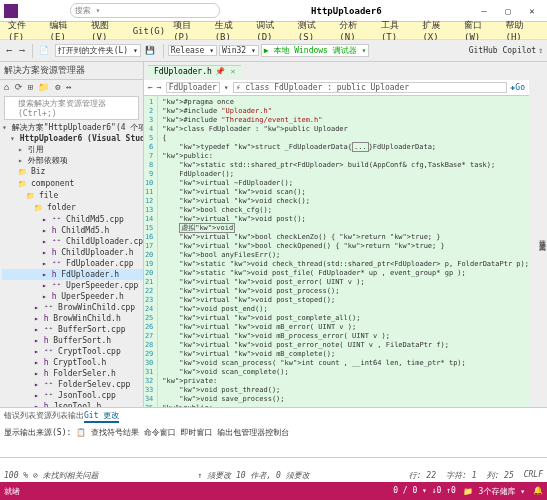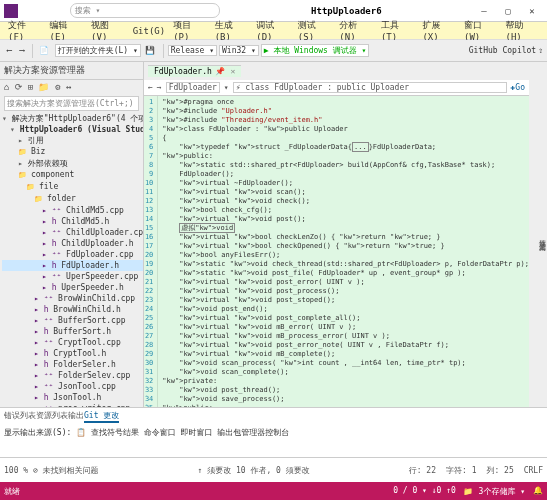--- a/index.html
+++ b/index.html
@@ -12,21 +12,21 @@
 .menubar { height:18px; background:#fef9c3; display:flex; align-items:center; padding:0 4px; font-size:9px; color:#333; border-bottom:1px solid #ddd; }
 .menubar span { padding:0 4px; }
 .toolbar { height:22px; background:#eee; display:flex; align-items:center; padding:0 4px; font-size:8px; color:#333; gap:2px; border-bottom:1px solid #ccc; }
 .toolbar .sep { width:1px; height:14px; background:#ccc; margin:0 2px; }
 .toolbar .btn { padding:1px 3px; }
 .toolbar .combo { border:1px solid #ccc; padding:0 2px; background:#fff; }
 .main { flex:1; display:flex; overflow:hidden; }
 .sidebar { width:144px; background:#eee; border-right:1px solid #ccc; display:flex; flex-direction:column; }
 .sidebar-title { background:#eee; padding:2px 4px; font-size:9px; color:#444; border-bottom:1px solid #ccc; }
 .sidebar-tools { padding:2px 4px; display:flex; gap:3px; font-size:9px; color:#555; }
-.sidebar-search { margin:2px 4px; border:1px solid #ccc; padding:1px 2px; font-size:8px; background:#fff; color:#888; }
+.sidebar-search { margin:2px 4px; border:1px solid #ccc; padding:1px 13px; font-size:8px; background:#fff; color:#888; }
 .tree { flex:1; overflow:auto; font-size:8px; color:#333; }
 .tree div { white-space:nowrap; padding:0 0 0 2px; line-height:11px; }
 .tree .i1 { padding-left:8px; } .tree .i2 { padding-left:16px; } .tree .i3 { padding-left:24px; }
 .tree .i4 { padding-left:32px; } .tree .i5 { padding-left:40px; }
 .tree .sel { background:#cce8ff; }
 .tree .exp::before { content:"▸ "; color:#666; }
 .tree .open::before { content:"▾ "; color:#666; }
 .tree .cpp::before { content:"▸ ⁺⁺ "; color:#68217a; }
 .tree .h::before { content:"▸ h "; color:#68217a; }
 .tree .folder::before { content:"📁 "; font-size:7px; }
@@ -43,21 +43,21 @@
 .codetext { flex:1; padding:2px 0 2px 4px; white-space:pre; color:#333; }
 .codetext .st { color:#a31515; }
 .codetext .cm { color:#008000; }
 .codetext .box { border:1px solid #888; padding:0 1px; }
 .output { height:50px; border-top:1px solid #ccc; background:#fff; display:flex; flex-direction:column; }
 .output-tabs { display:flex; font-size:8px; padding:2px 4px; color:#555; }
 .output-tabs .act { border-bottom:2px solid #0e639c; color:#0e639c; }
 .output-body { flex:1; padding:2px 4px; font-size:8px; color:#333; }
 .statusbar { height:18px; background:#be185d; color:#fff; display:flex; align-items:center; font-size:8px; padding:0 4px; gap:8px; }
 .statusbar .right { margin-left:auto; display:flex; gap:8px; }
-.infobar { height:14px; background:#fff; display:flex; align-items:center; font-size:8px; padding:12px 4px; color:#555; gap:10px; border-top:1px solid #ccc; }
+.infobar { height:14px; background:#fff; display:flex; align-items:flex-start; font-size:8px; padding:12px 4px; color:#555; gap:10px; border-top:1px solid #ccc;font-style:italic; }
 .vbar { width:18px; background:#eee; display:flex; flex-direction:column; align-items:center; padding-top:4px; font-size:7px; color:#555; writing-mode:vertical-rl; }
 </style>
 </head>
 <body>
 
 <div class="titlebar">
   <div class="vs-icon"></div>
   <div class="search">搜索 ▾</div>
   <span style="margin:0 auto;font-weight:bold">HttpUploader6</span>
   <div class="winctl">
@@ -101,22 +101,22 @@
 <div class="main">
   <div class="sidebar">
     <div class="sidebar-title">解决方案资源管理器</div>
     <div class="sidebar-tools">⌂ ⟳ ⊞ 📁 ⚙ ↔</div>
     <div class="sidebar-search">搜索解决方案资源管理器(Ctrl+;)</div>
     <div class="tree">
       <div class="i0 open">解决方案"HttpUploader6"(4 个项目, 共</div>
       <div id="tree-items">
           <div class="i1 open" style="font-weight: bold;">HttpUploader6 (Visual Studio 201</div>
           <div class="i2 exp">引用</div>
+          <div class="i2 exp">外部依赖项</div>
           <div class="i2 exp folder">Biz</div>
-          <div class="i2 exp">外部依赖项</div>
           <div class="i2 open folder">component</div>
           <div class="i3 open folder">file</div>
           <div class="i4 open folder">folder</div>
           <div class="i5 cpp">ChildMd5.cpp</div>
           <div class="i5 h">ChildMd5.h</div>
           <div class="i5 cpp">ChildUploader.cpp</div>
           <div class="i5 h">ChildUploader.h</div>
           <div class="i5 cpp">FdUploader.cpp</div>
           <div class="i5 h sel">FdUploader.h</div>
           <div class="i5 cpp">UperSpeeder.cpp</div>

